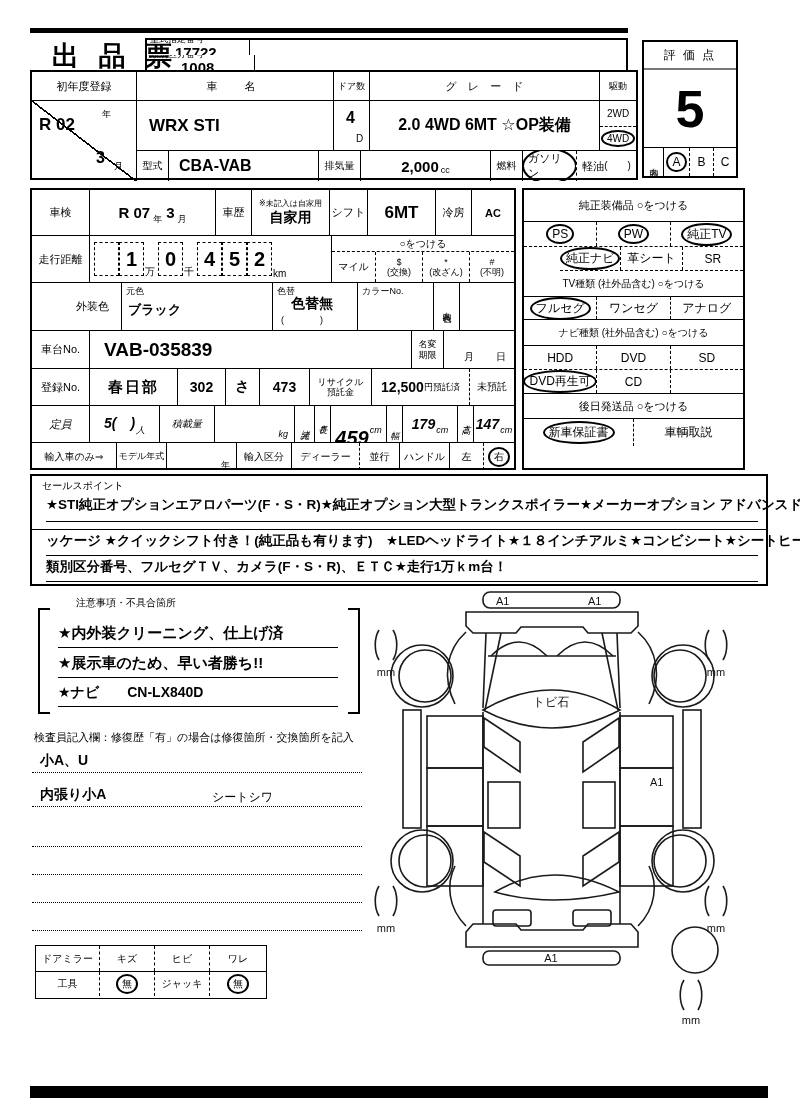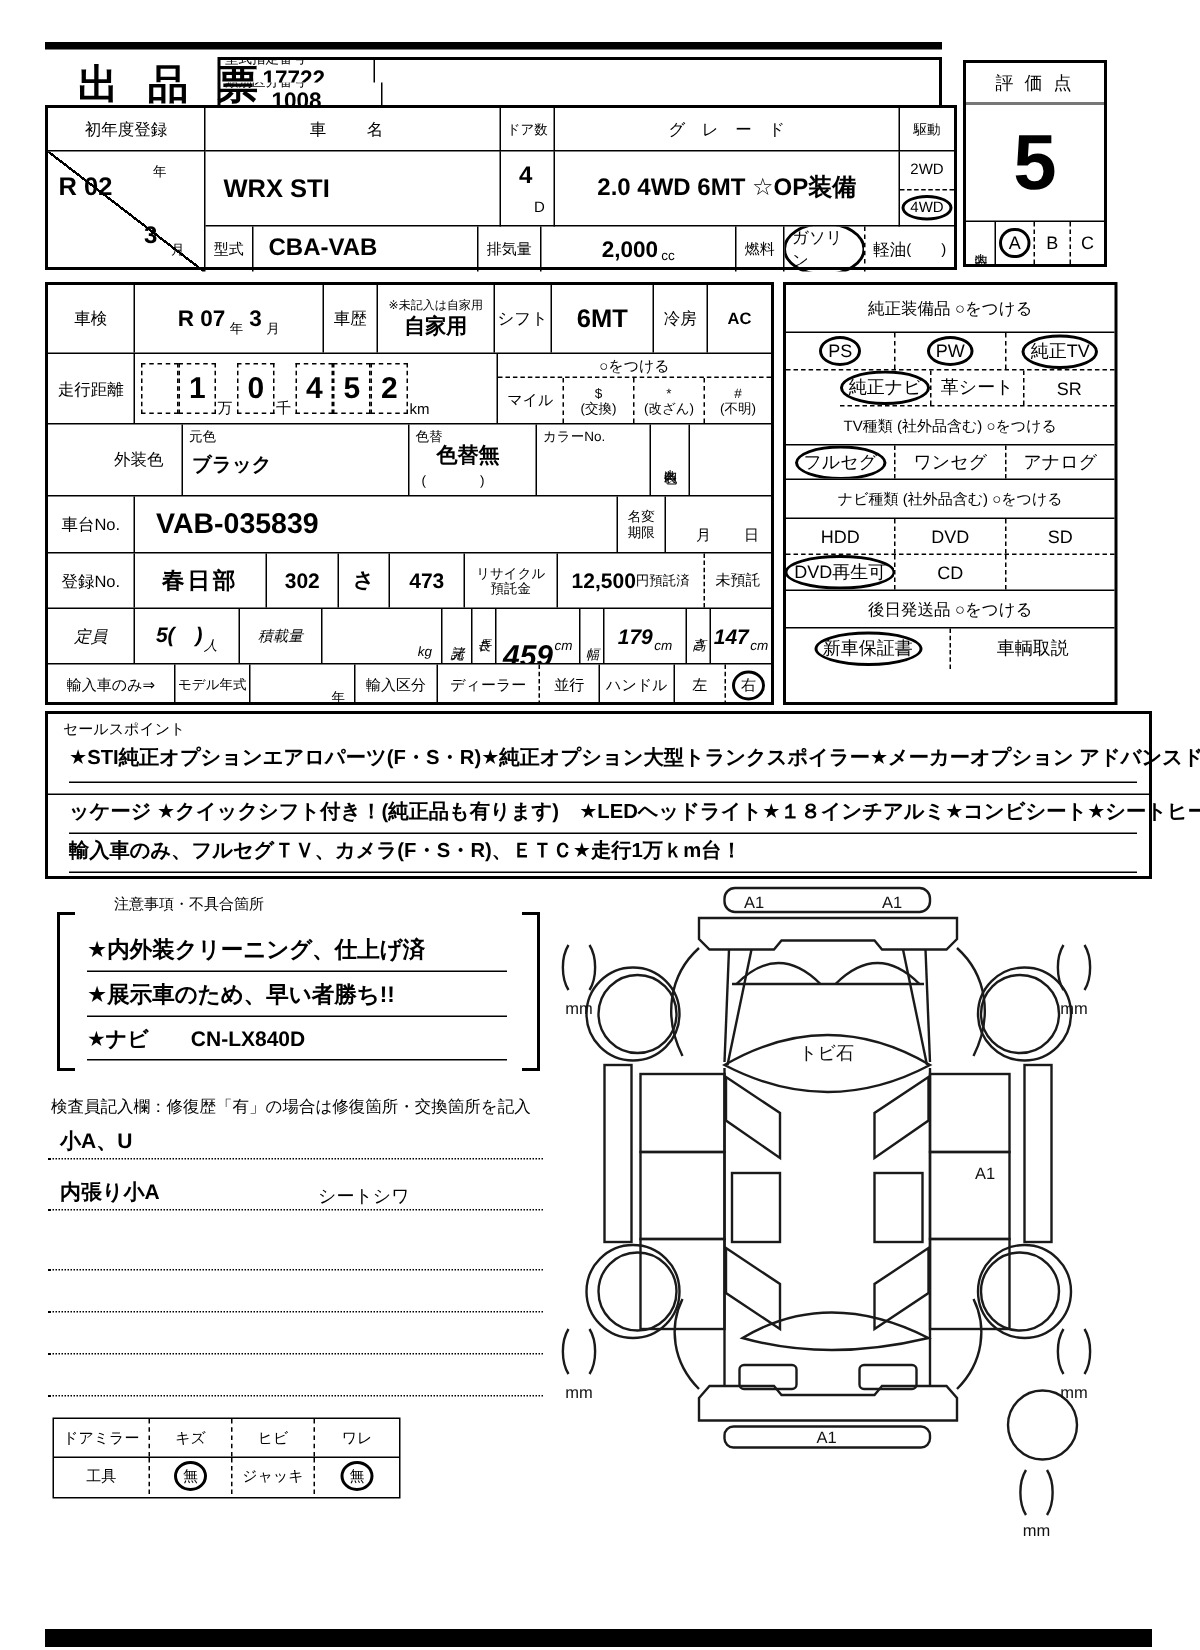--- a/index.html
+++ b/index.html
@@ -323,21 +323,21 @@
     </div>
   </div>
 
   <div class="abs box2" style="left:30px;top:474px;width:738px;height:112px;">
     <div class="bB" style="height:54px;box-sizing:border-box;position:relative;">
       <span class="abs s10" style="left:10px;top:3px;">セールスポイント</span>
       <div class="abs uline vb" style="left:14px;right:8px;top:20px;height:26px;font-size:13.5px;white-space:nowrap;">★STI純正オプションエアロパーツ(F・S・R)★純正オプション大型トランクスポイラー★メーカーオプション アドバンスドセーフティパ</div>
     </div>
     <div style="position:relative;height:56px;">
       <div class="abs uline vb" style="left:14px;right:8px;top:2px;height:24px;font-size:13.5px;white-space:nowrap;">ッケージ ★クイックシフト付き！(純正品も有ります)　★LEDヘッドライト★１８インチアルミ★コンビシート★シートヒーター★純</div>
-      <div class="abs uline vb" style="left:14px;right:8px;top:28px;height:24px;font-size:13.5px;white-space:nowrap;">輸入車のみ、フルセグＴＶ、カメラ(F・S・R)、ＥＴＣ★走行1万ｋm台！</div>
+      <div class="abs uline vb" style="left:14px;right:8px;top:28px;height:24px;font-size:13.5px;white-space:nowrap;">類別区分番号、フルセグＴＶ、カメラ(F・S・R)、ＥＴＣ★走行1万ｋm台！</div>
     </div>
   </div>
 
   <div class="abs s10" style="left:76px;top:596px;">注意事項・不具合箇所</div>
   <div class="abs" style="left:38px;top:608px;width:12px;height:106px;border-left:2px solid #000;border-top:2px solid #000;border-bottom:2px solid #000;"></div>
   <div class="abs" style="left:348px;top:608px;width:12px;height:106px;border-right:2px solid #000;border-top:2px solid #000;border-bottom:2px solid #000;"></div>
   <div class="abs uline vb" style="left:58px;top:624px;width:280px;height:24px;font-size:15px;">★内外装クリーニング、仕上げ済</div>
   <div class="abs uline vb" style="left:58px;top:654px;width:280px;height:24px;font-size:15px;">★展示車のため、早い者勝ち!!</div>
   <div class="abs uline vb" style="left:58px;top:684px;width:280px;height:23px;font-size:14px;display:flex;gap:28px;">
     <span>★ナビ</span>

